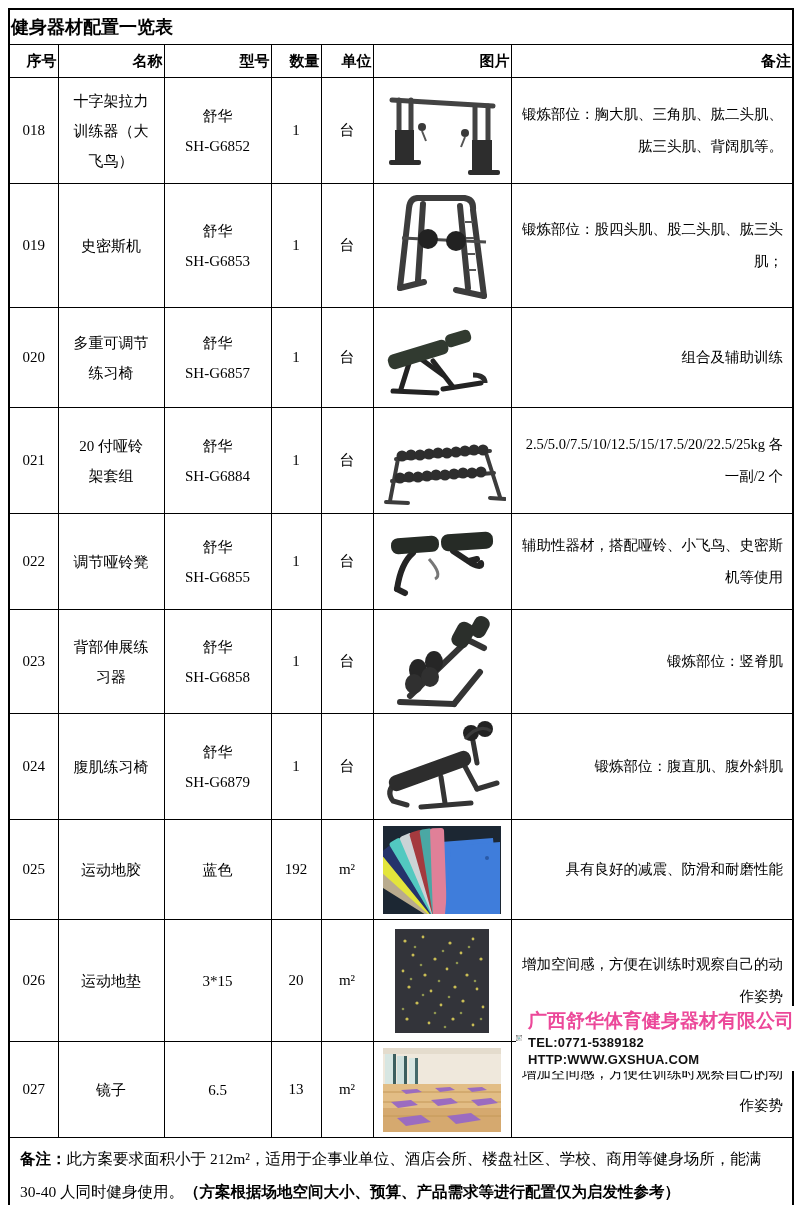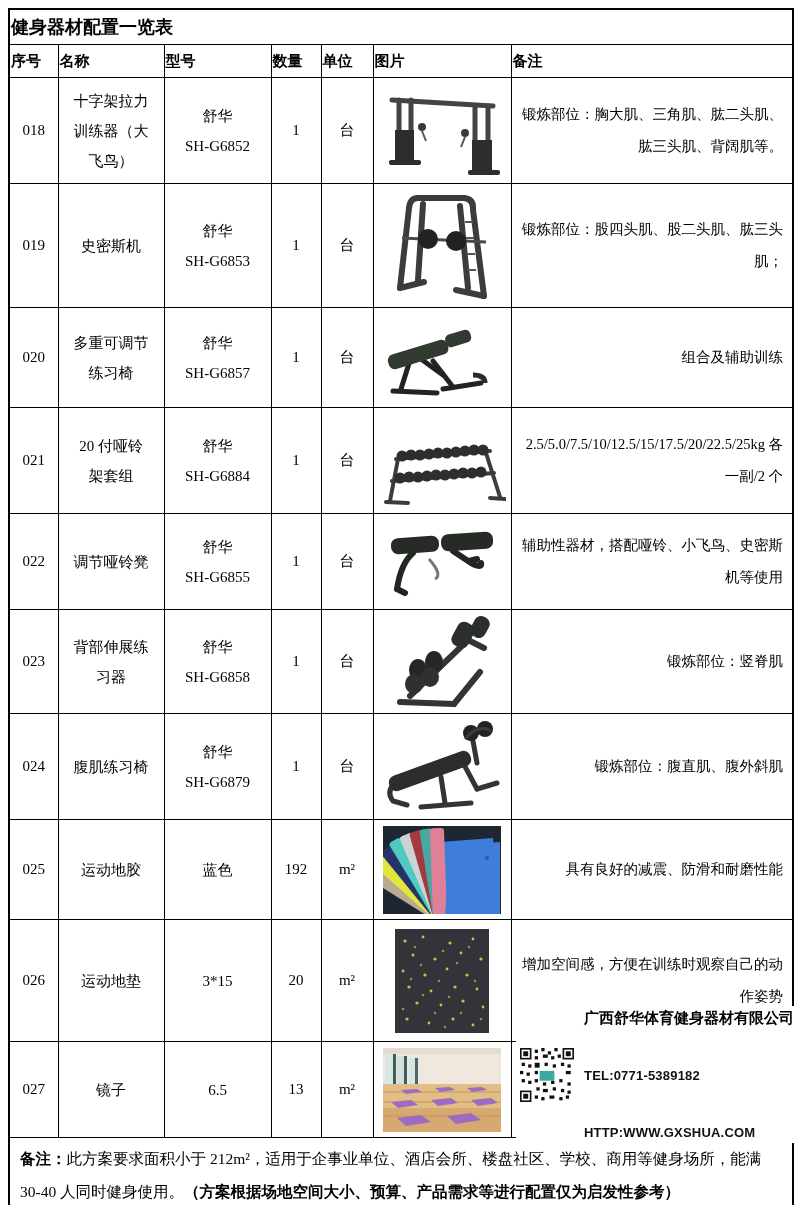--- a/index.html
+++ b/index.html
@@ -2,36 +2,36 @@
 <html><head>
 <meta charset="utf-8">
 <style>
   html,body{margin:0;padding:0;background:#fff;}
   body{width:800px;height:1205px;position:relative;
        font-family:"Liberation Serif","DejaVu Serif",serif;color:#000;}
   .sheet{position:relative;padding:8px 0 0 8px;}
   table{border-collapse:collapse;width:786px;table-layout:fixed;border:2px solid #000;}
   td,th{border:1px solid #000;vertical-align:middle;overflow:hidden;}
   .title-cell{font-size:18px;font-weight:bold;text-align:left;height:32px;}
-  th{font-size:15px;font-weight:bold;text-align:left;height:30px;background:#fff;}
+  th{font-size:15px;font-weight:bold;text-align:right;height:30px;background:#fff;}
   .c-no,.c-qty,.c-unit{text-align:center;font-size:15px;}
   .c-name{text-align:center;font-size:15px;line-height:2.0;padding:0 14px;}
   .c-model{text-align:center;font-size:15px;line-height:2.0;padding:0 6px;}
   .c-img{text-align:center;padding:2px;}
   .c-remark{text-align:right;font-size:14.5px;line-height:2.15;padding:2px 9px;
             word-break:break-all;}
   .footer-cell{font-size:15.5px;line-height:2.15;padding:4px 10px;text-align:left;}
   .b{font-weight:bold;}
   svg{display:block;margin:0 auto;}
   .watermark{position:absolute;left:516px;top:1006px;width:278px;background:#fff;
              display:flex;align-items:center;gap:6px;padding:2px 0;
              font-family:"Liberation Sans","DejaVu Sans",sans-serif;}
   .wm-text{display:flex;flex-direction:column;line-height:1.35;}
-  .wm-company{font-size:15px;font-weight:bold;color:#000000;white-space:nowrap;text-align:right;}
-  .wm-tel,.wm-url{font-size:13px;font-weight:bold;color:#111;letter-spacing:.2px;margin-top:39px;}
+  .wm-company{font-size:19px;font-weight:bold;color:#ec4899;white-space:nowrap;text-align:right;}
+  .wm-tel,.wm-url{font-size:13px;font-weight:bold;color:#111;letter-spacing:.2px;}
 </style>
 </head>
 <body>
 
 <div class="sheet">
 <table>
   <colgroup>
     <col style="width:49px">
         <col style="width:106px">
         <col style="width:107px">

